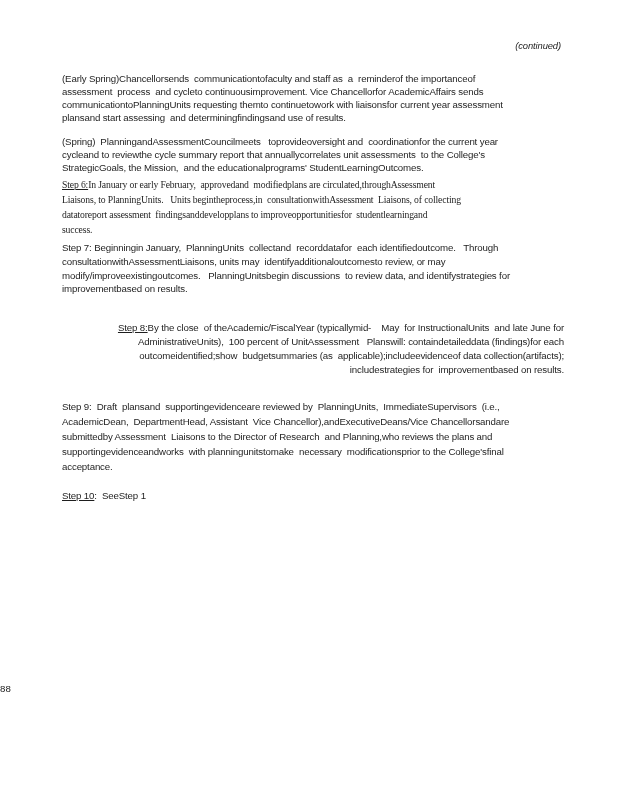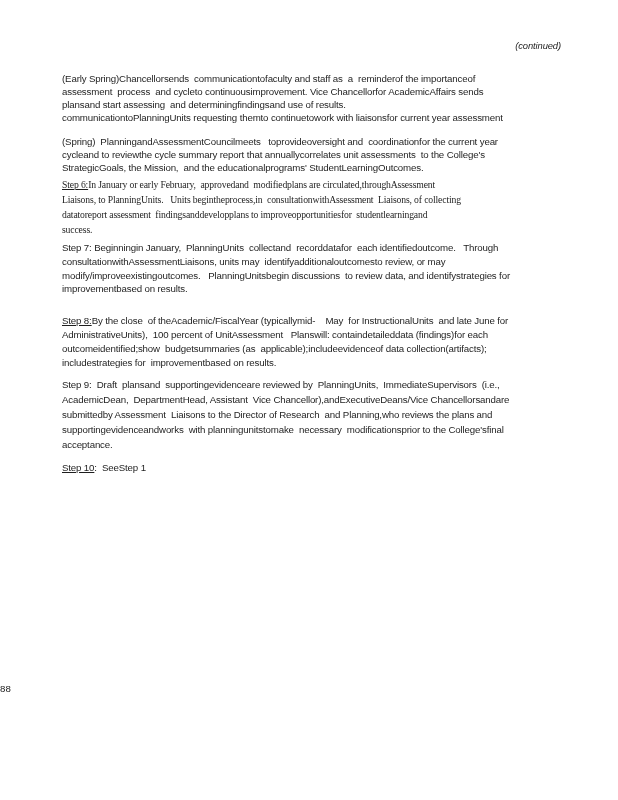--- a/index.html
+++ b/index.html
@@ -39,45 +39,45 @@
     letter-spacing: -0.15px;
   }
   .uline {
     text-decoration: underline;
     text-underline-offset: 1px;
   }
   
   .body-text > div:nth-child(1) { line-height: 13px;   margin-bottom: 11px; }
   .body-text > div:nth-child(2) { line-height: 13px;   margin-bottom: 3px;  }
   .body-text > div:nth-child(3) { line-height: 15px;   margin-bottom: 4px; font-family: Liberation Serif, serif;  }
-  .body-text > div:nth-child(4) { line-height: 13.8px; margin-bottom: 18px; }
-  .body-text > div:nth-child(5) { line-height: 13.8px; margin-bottom: 8px;  }
-  .body-text > div:nth-child(6) { line-height: 15px;   margin-bottom: 9px;  }
+  .body-text > div:nth-child(4) { line-height: 13.8px; margin-bottom: 25px; }
+  .body-text > div:nth-child(5) { line-height: 13.8px; margin-bottom: 23px; text-align: right;  }
+  .body-text > div:nth-child(6) { line-height: 15px;   margin-bottom: 15px;  }
   .body-text > div:nth-child(7) { line-height: 13px;   margin-bottom: 0;    }
   .page-number {
     position: absolute;
     top: 683px;
     left: 0;
     width: 100%;
     text-align: left;
     font-size: 9.7px;
   }
 </style>
 </head>
 <body>
 
 <div class="page">
   <div class="continued">(continued)</div>
 
   <div class="body-text" id="paras">
       <div class="para">
         <div class="line">(Early Spring)Chancellorsends  communicationtofaculty and staff as  a  reminderof the importanceof</div>
         <div class="line">assessment  process  and cycleto continuousimprovement. Vice Chancellorfor AcademicAffairs sends</div>
+        <div class="line">communicationtoPlanningUnits requesting themto continuetowork with liaisonsfor current year assessment</div>
         <div class="line">plansand start assessing  and determiningfindingsand use of results.</div>
-        <div class="line">communicationtoPlanningUnits requesting themto continuetowork with liaisonsfor current year assessment</div>
       </div>
       <div class="para">
         <div class="line">(Spring)  PlanningandAssessmentCouncilmeets   toprovideoversight and  coordinationfor the current year</div>
         <div class="line">cycleand to reviewthe cycle summary report that annuallycorrelates unit assessments  to the College's</div>
         <div class="line">StrategicGoals, the Mission,  and the educationalprograms' StudentLearningOutcomes.</div>
       </div>
       <div class="para">
         <div class="line"><span class="uline">Step 6:</span>In January or early February,  approvedand  modifiedplans are circulated,throughAssessment</div>
         <div class="line">Liaisons, to PlanningUnits.   Units begintheprocess,in  consultationwithAssessment  Liaisons, of collecting</div>
         <div class="line">datatoreport assessment  findingsanddevelopplans to improveopportunitiesfor  studentlearningand</div>

